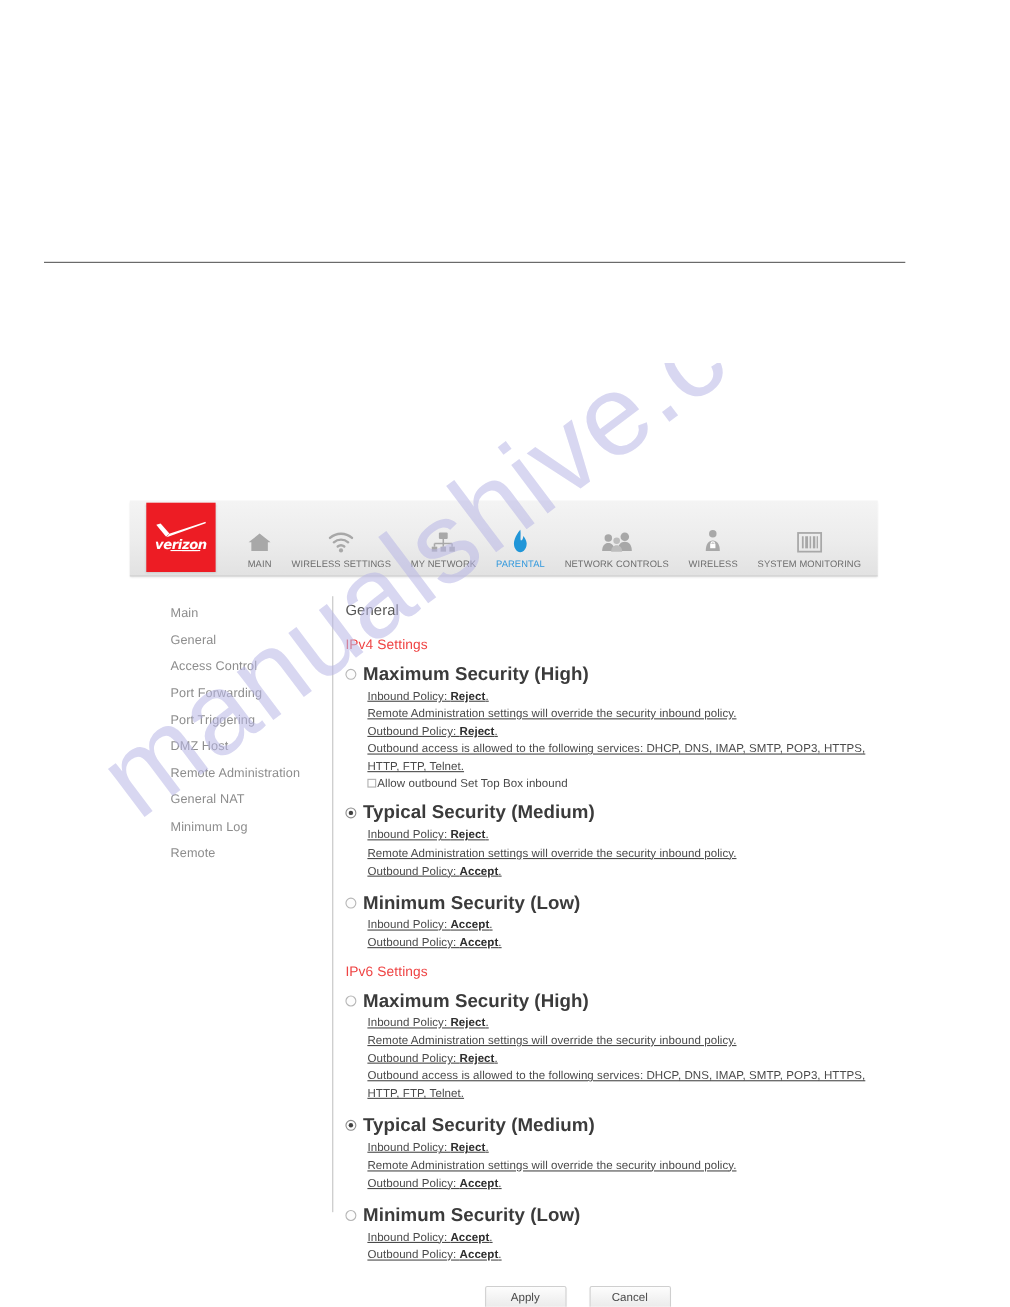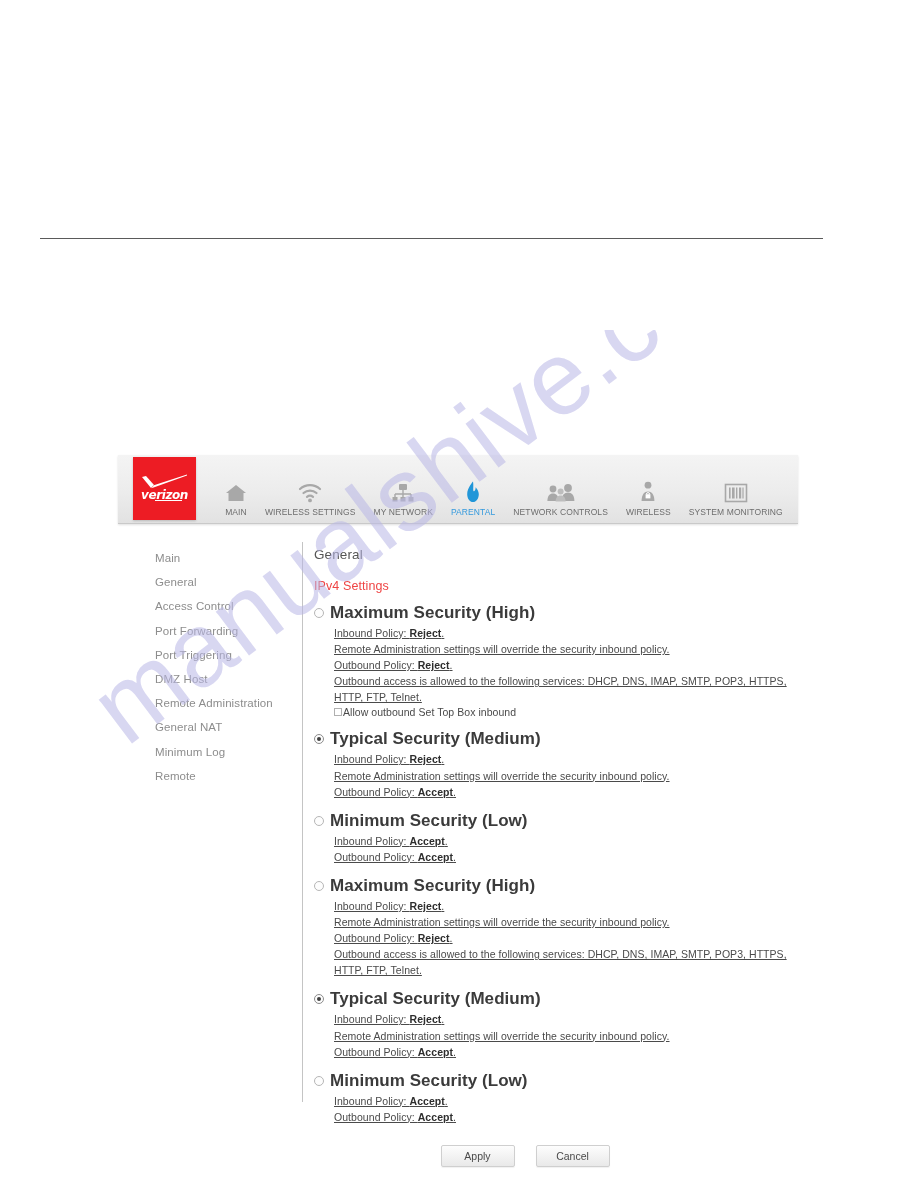--- a/index.html
+++ b/index.html
@@ -462,20 +462,21 @@
               <span class="radio"></span>
               <span class="opt-title">Minimum Security (Low)</span>
             </div>
             <div class="opt-lines">
               <div class="opt-line">Inbound Policy: <b>Accept</b>.</div>
               <div class="opt-line">Outbound Policy: <b>Accept</b>.</div>
             </div>
           </div>
         </div>
 
+      <div class="section-title second">IPv6 Settings</div>
       <div id="ipv6-options">
           <div class="opt-group">
             <div class="opt-head">
               <span class="radio"></span>
               <span class="opt-title">Maximum Security (High)</span>
             </div>
             <div class="opt-lines">
               <div class="opt-line">Inbound Policy: <b>Reject</b>.</div>
               <div class="opt-line">Remote Administration settings will override the security inbound policy.</div>
               <div class="opt-line">Outbound Policy: <b>Reject</b>.</div>

